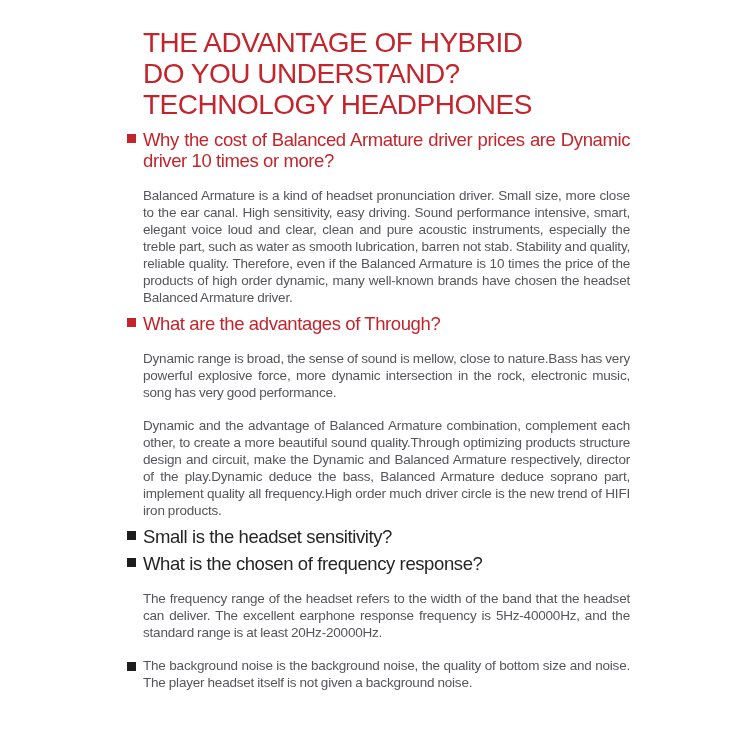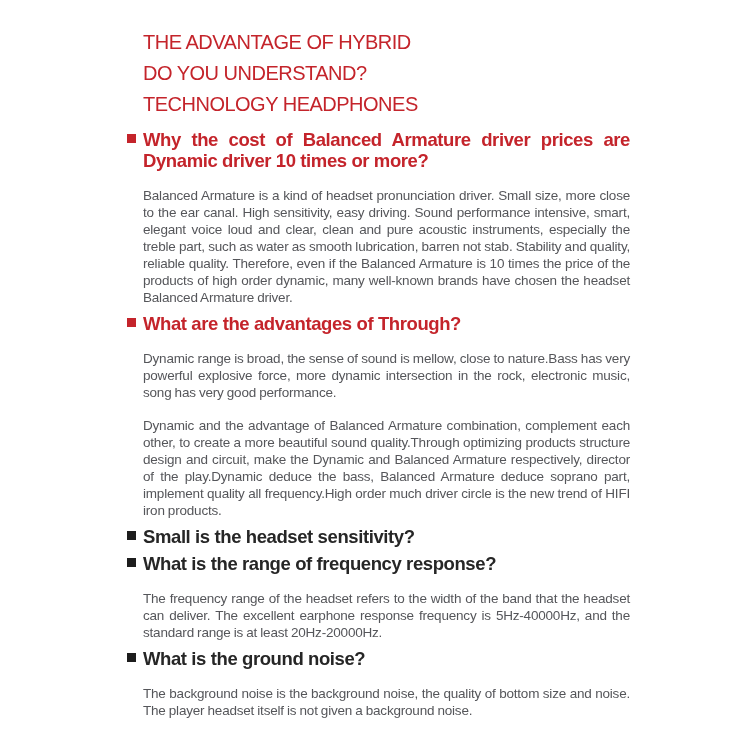--- a/index.html
+++ b/index.html
@@ -12,30 +12,30 @@
   body{
     width:750px;height:750px;overflow:hidden;position:relative;
     background:var(--bg);
     font-family:"Liberation Sans","DejaVu Sans",sans-serif;
   }
   .content{
     position:absolute;left:143px;top:27px;width:487px;
   }
   .page-title{
     color:var(--accent);
-    font-size:20px;line-height:31px;letter-spacing:-0.5px;
+    font-size:28px;line-height:31px;letter-spacing:-0.5px;
     font-weight:400;margin:0 0 9px 0;
   }
   .section{display:block;}
   .section-heading{
     position:relative;
     font-size:18.5px;line-height:21px;letter-spacing:-0.4px;
     text-align:justify;
     margin:4px 0 6px 0;
-    font-weight:700;
+    font-weight:400;
   }
   .bullet{
     position:absolute;left:-16px;top:5px;
     width:9px;height:9px;display:block;
   }
   .s-red .section-heading{color:var(--accent);}
   .s-red .bullet{background:var(--accent);}
   .s-black .section-heading{color:var(--ink);}
   .s-black .bullet{background:#1d1d1d;}
   .section-body{
@@ -80,26 +80,25 @@
   <div class="section s-black">
     <div class="section-heading">
       <span class="bullet"></span>
       <span>Small is the headset sensitivity?</span>
     </div>
   </div>
 
   <div class="section s-black">
     <div class="section-heading">
       <span class="bullet"></span>
-      <span>What is the range of frequency response?</span>
+      <span>What is the chosen of frequency response?</span>
     </div>
     <p class="section-body">The frequency range of the headset refers to the width of the band that the headset can deliver. The excellent earphone response frequency is 5Hz-40000Hz, and the standard range is at least 20Hz-20000Hz.</p>
   </div>
 
   <div class="section s-black">
     <div class="section-heading">
       <span class="bullet"></span>
-      <span>What is the ground noise?</span>
     </div>
     <p class="section-body">The background noise is the background noise, the quality of bottom size and noise. The player headset itself is not given a background noise.</p>
   </div>
 
 </div>
 
 </body></html>

